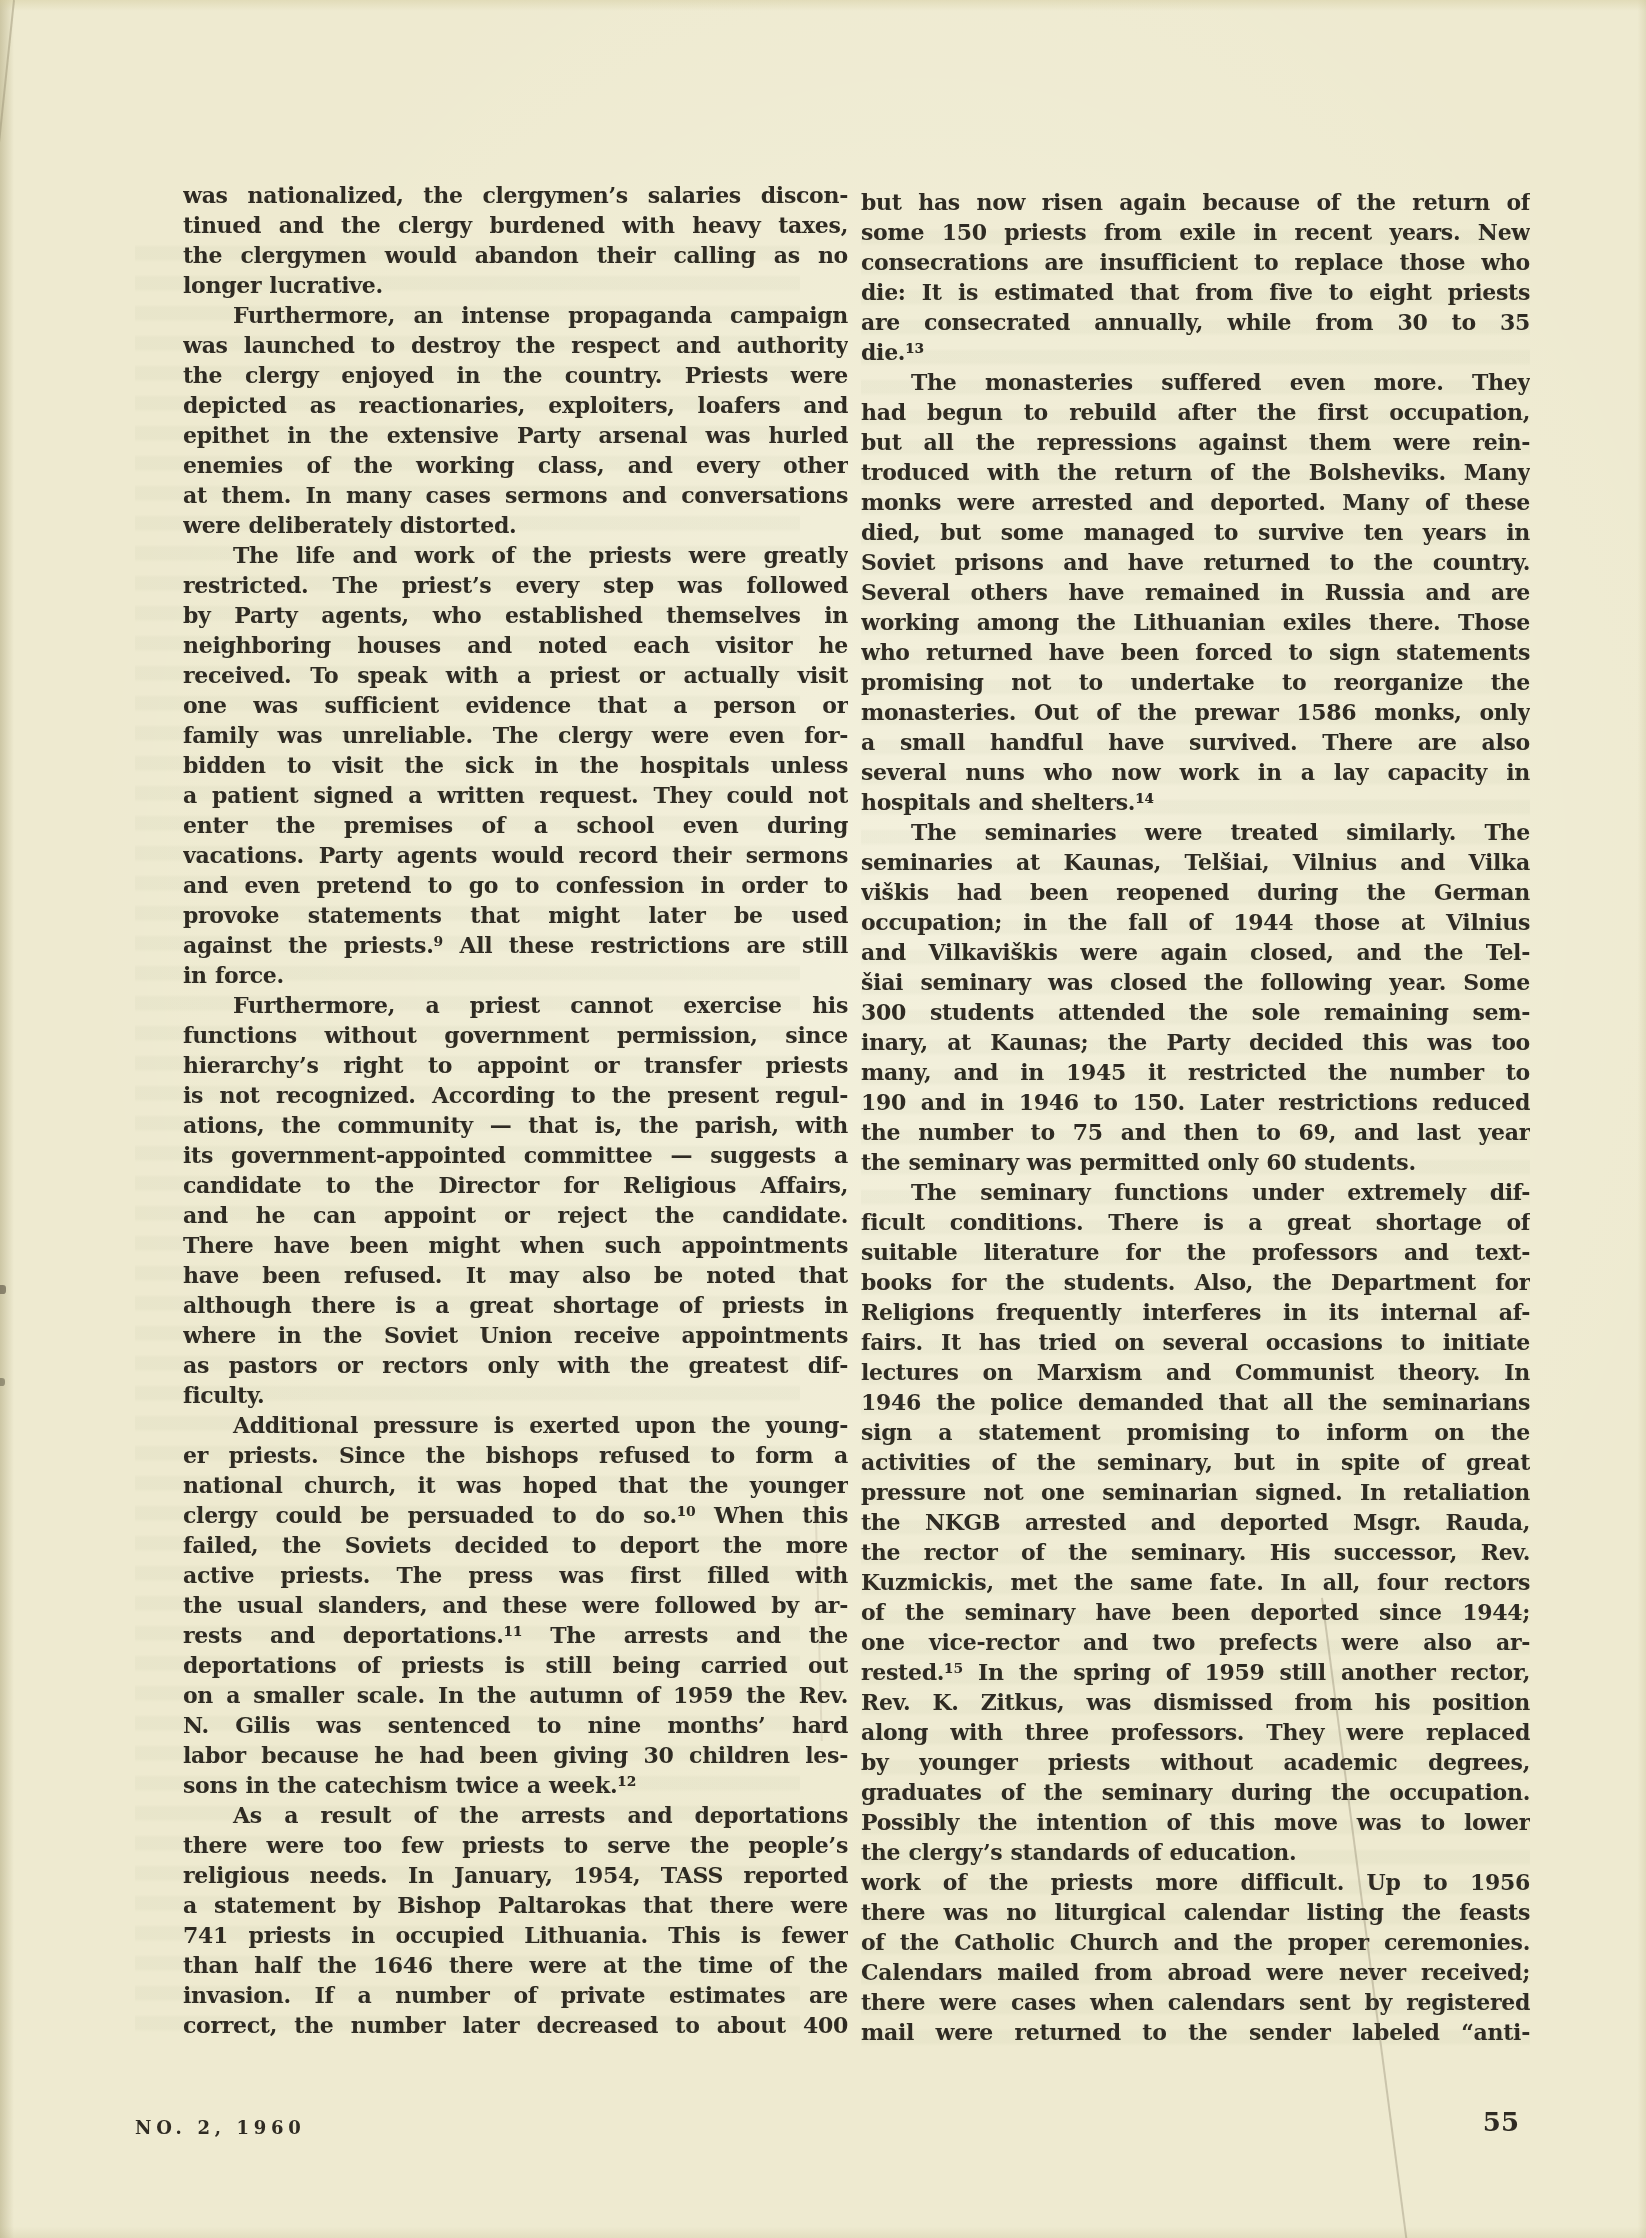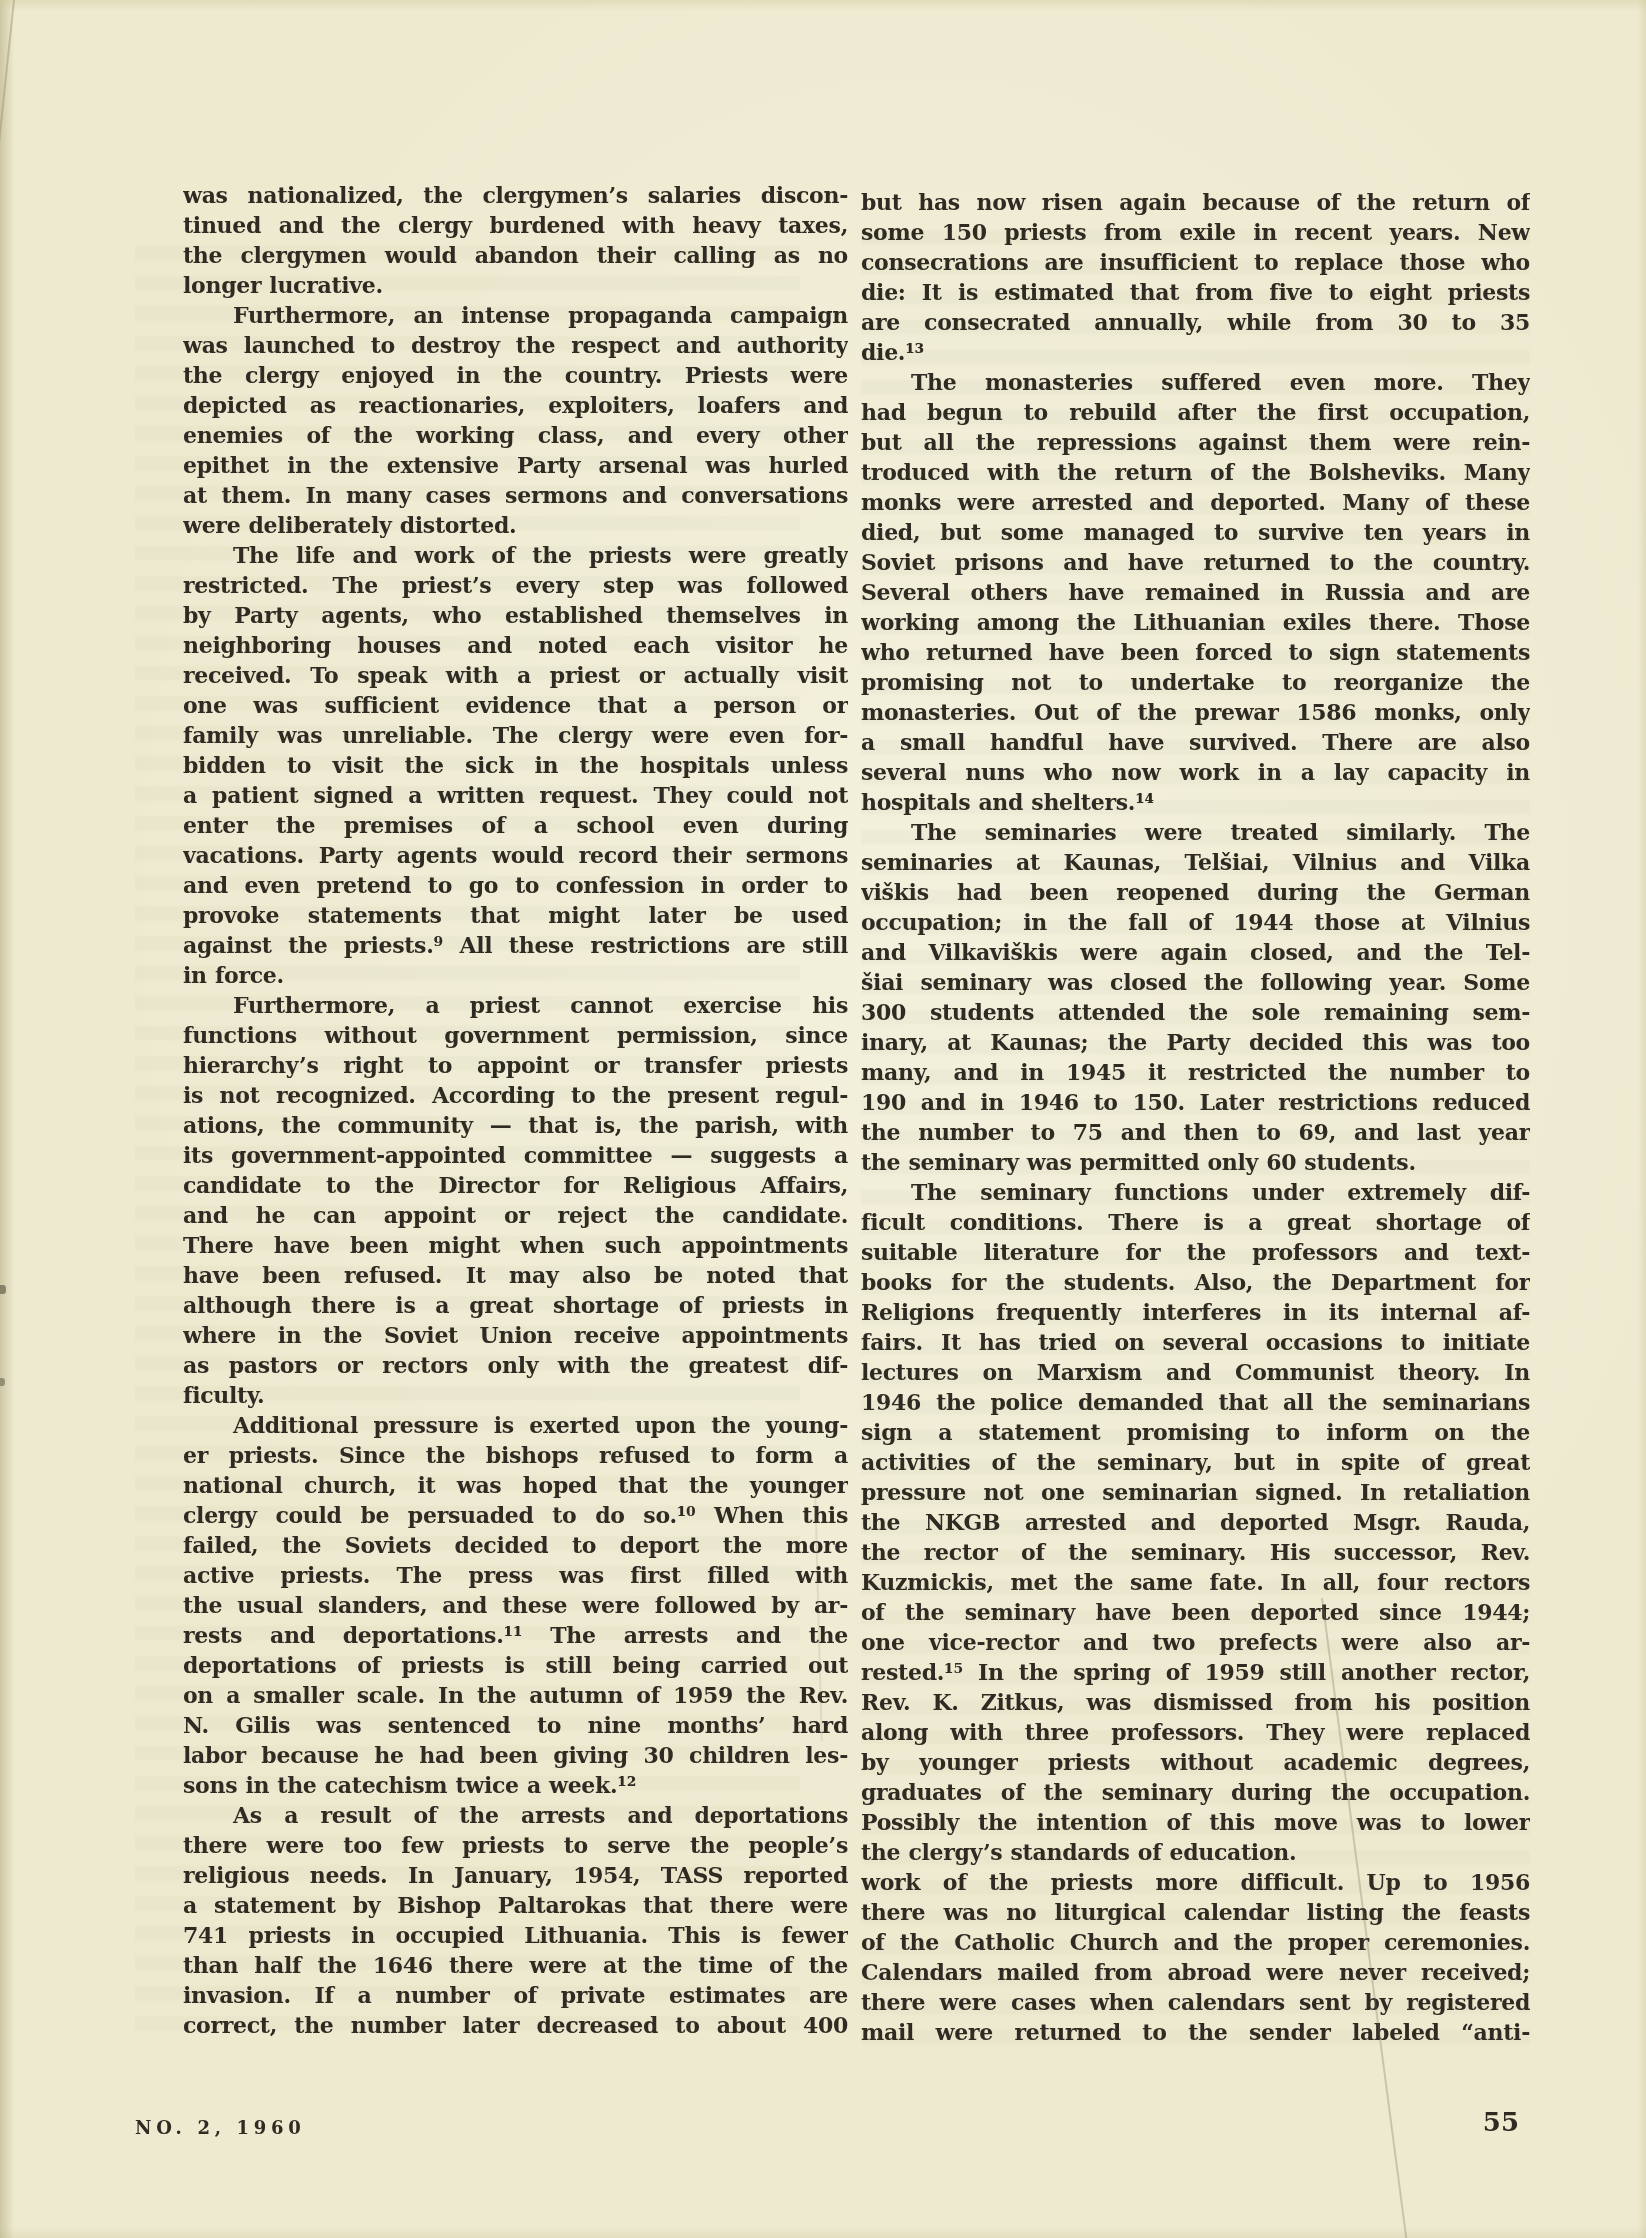--- a/index.html
+++ b/index.html
@@ -114,22 +114,22 @@
 
   <div class="col col-left">
       <div class="line">was nationalized, the clergymen’s salaries discon-</div>
       <div class="line">tinued and the clergy burdened with heavy taxes,</div>
       <div class="line">the clergymen would abandon their calling as no</div>
       <div class="line pend">longer lucrative.</div>
       <div class="line indent">Furthermore, an intense propaganda campaign</div>
       <div class="line">was launched to destroy the respect and authority</div>
       <div class="line">the clergy enjoyed in the country. Priests were</div>
       <div class="line">depicted as reactionaries, exploiters, loafers and</div>
+      <div class="line">epithet in the extensive Party arsenal was hurled</div>
       <div class="line">enemies of the working class, and every other</div>
-      <div class="line">epithet in the extensive Party arsenal was hurled</div>
       <div class="line">at them. In many cases sermons and conversations</div>
       <div class="line pend">were deliberately distorted.</div>
       <div class="line indent">The life and work of the priests were greatly</div>
       <div class="line">restricted. The priest’s every step was followed</div>
       <div class="line">by Party agents, who established themselves in</div>
       <div class="line">neighboring houses and noted each visitor he</div>
       <div class="line">received. To speak with a priest or actually visit</div>
       <div class="line">one was sufficient evidence that a person or</div>
       <div class="line">family was unreliable. The clergy were even for-</div>
       <div class="line">bidden to visit the sick in the hospitals unless</div>

